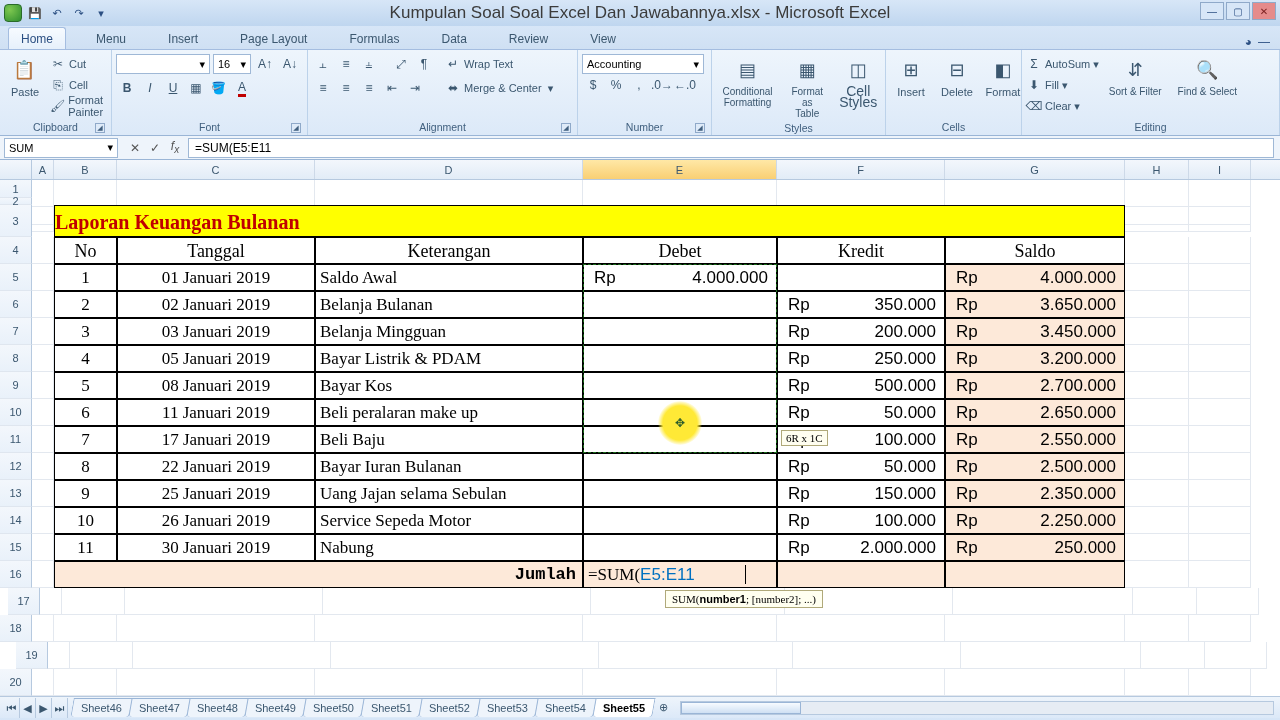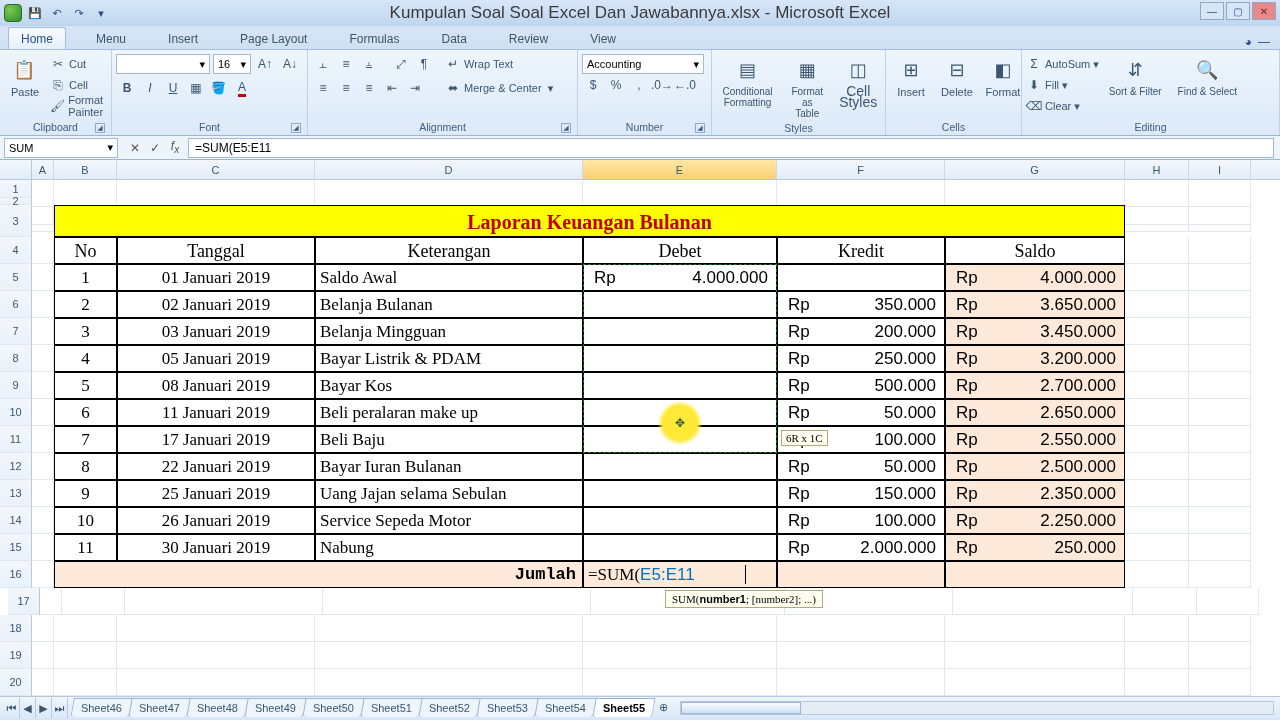--- a/index.html
+++ b/index.html
@@ -52,21 +52,21 @@
   .grid-area { position:relative; height: 516px; overflow:hidden; background:#fff;}
   .row { display:flex; height:27px;}
   .rowhdr { width:32px; border-right:1px solid #b6c9df; border-bottom:1px solid #dfe6ef; background:linear-gradient(#f3f7fc,#e9f1fa); text-align:center; font-size:11px; color:#3b576f; line-height:27px;}
   .cell { border-right:1px solid #e3e8ef; border-bottom:1px solid #e3e8ef; height:27px; overflow:hidden;}
 
   
   .cA{width:22px;} .cB{width:63px;} .cC{width:198px;} .cD{width:268px;}
   .cE{width:194px;} .cF{width:168px;} .cG{width:180px;} .cH{width:64px;} .cI{width:62px;}
 
   
-  .titlecell { background:#ffff00; font-family:"Times New Roman",serif; font-weight:bold; font-size:20px; color:#c00000; text-align:center; line-height:32px; border:1px solid #000;}
+  .titlecell { background:#ffff00; font-family:"Times New Roman",serif; font-weight:bold; font-size:20px; color:#c00000; line-height:32px; border:1px solid #000;}
   .hdrcell { font-family:"Times New Roman",serif; font-size:18px; text-align:center; border:1px solid #000; line-height:27px;}
   .dcell { font-family:"Times New Roman",serif; font-size:17px; border:1px solid #000; padding:0 4px; line-height:26px; white-space:nowrap;}
   .dcell.center{text-align:center;}
   .dcell.money { display:flex; justify-content:space-between; padding:0 8px 0 10px;}
   .dcell.saldo { background:#fde9d9; }
   .dcell.jumlah { background:#fde9d9; font-weight:bold; text-align:right; padding-right:6px;font-family:Liberation Mono, monospace;}
   .dcell.edit { background:#fde9d9; font-family:"Times New Roman",serif; font-size:17px; padding-left:4px; position:relative;}
   .caret{ position:absolute; right:30px; top:3px; bottom:3px; width:1px; background:#000; animation:blink 1s step-end infinite;}
   @keyframes blink{50%{opacity:0;}}
 
@@ -614,21 +614,21 @@
       <div class="cell cB"></div>
       <div class="cell cC"></div>
       <div class="cell cD"></div>
       <div class="cell cE"></div>
       <div class="cell cF"></div>
       <div class="cell cG"></div>
       <div class="cell cH"></div>
       <div class="cell cI"></div>
     </div>
     <div class="row" style="height: 27px;">
-      <div class="rowhdr" style="line-height: 27px;">19</div>
+      <div class="rowhdr" style="line-height: 27px; margin-left: 16px;">19</div>
       <div class="cell cA"></div>
       <div class="cell cB"></div>
       <div class="cell cC"></div>
       <div class="cell cD"></div>
       <div class="cell cE"></div>
       <div class="cell cF"></div>
       <div class="cell cG"></div>
       <div class="cell cH"></div>
       <div class="cell cI"></div>
     </div>

